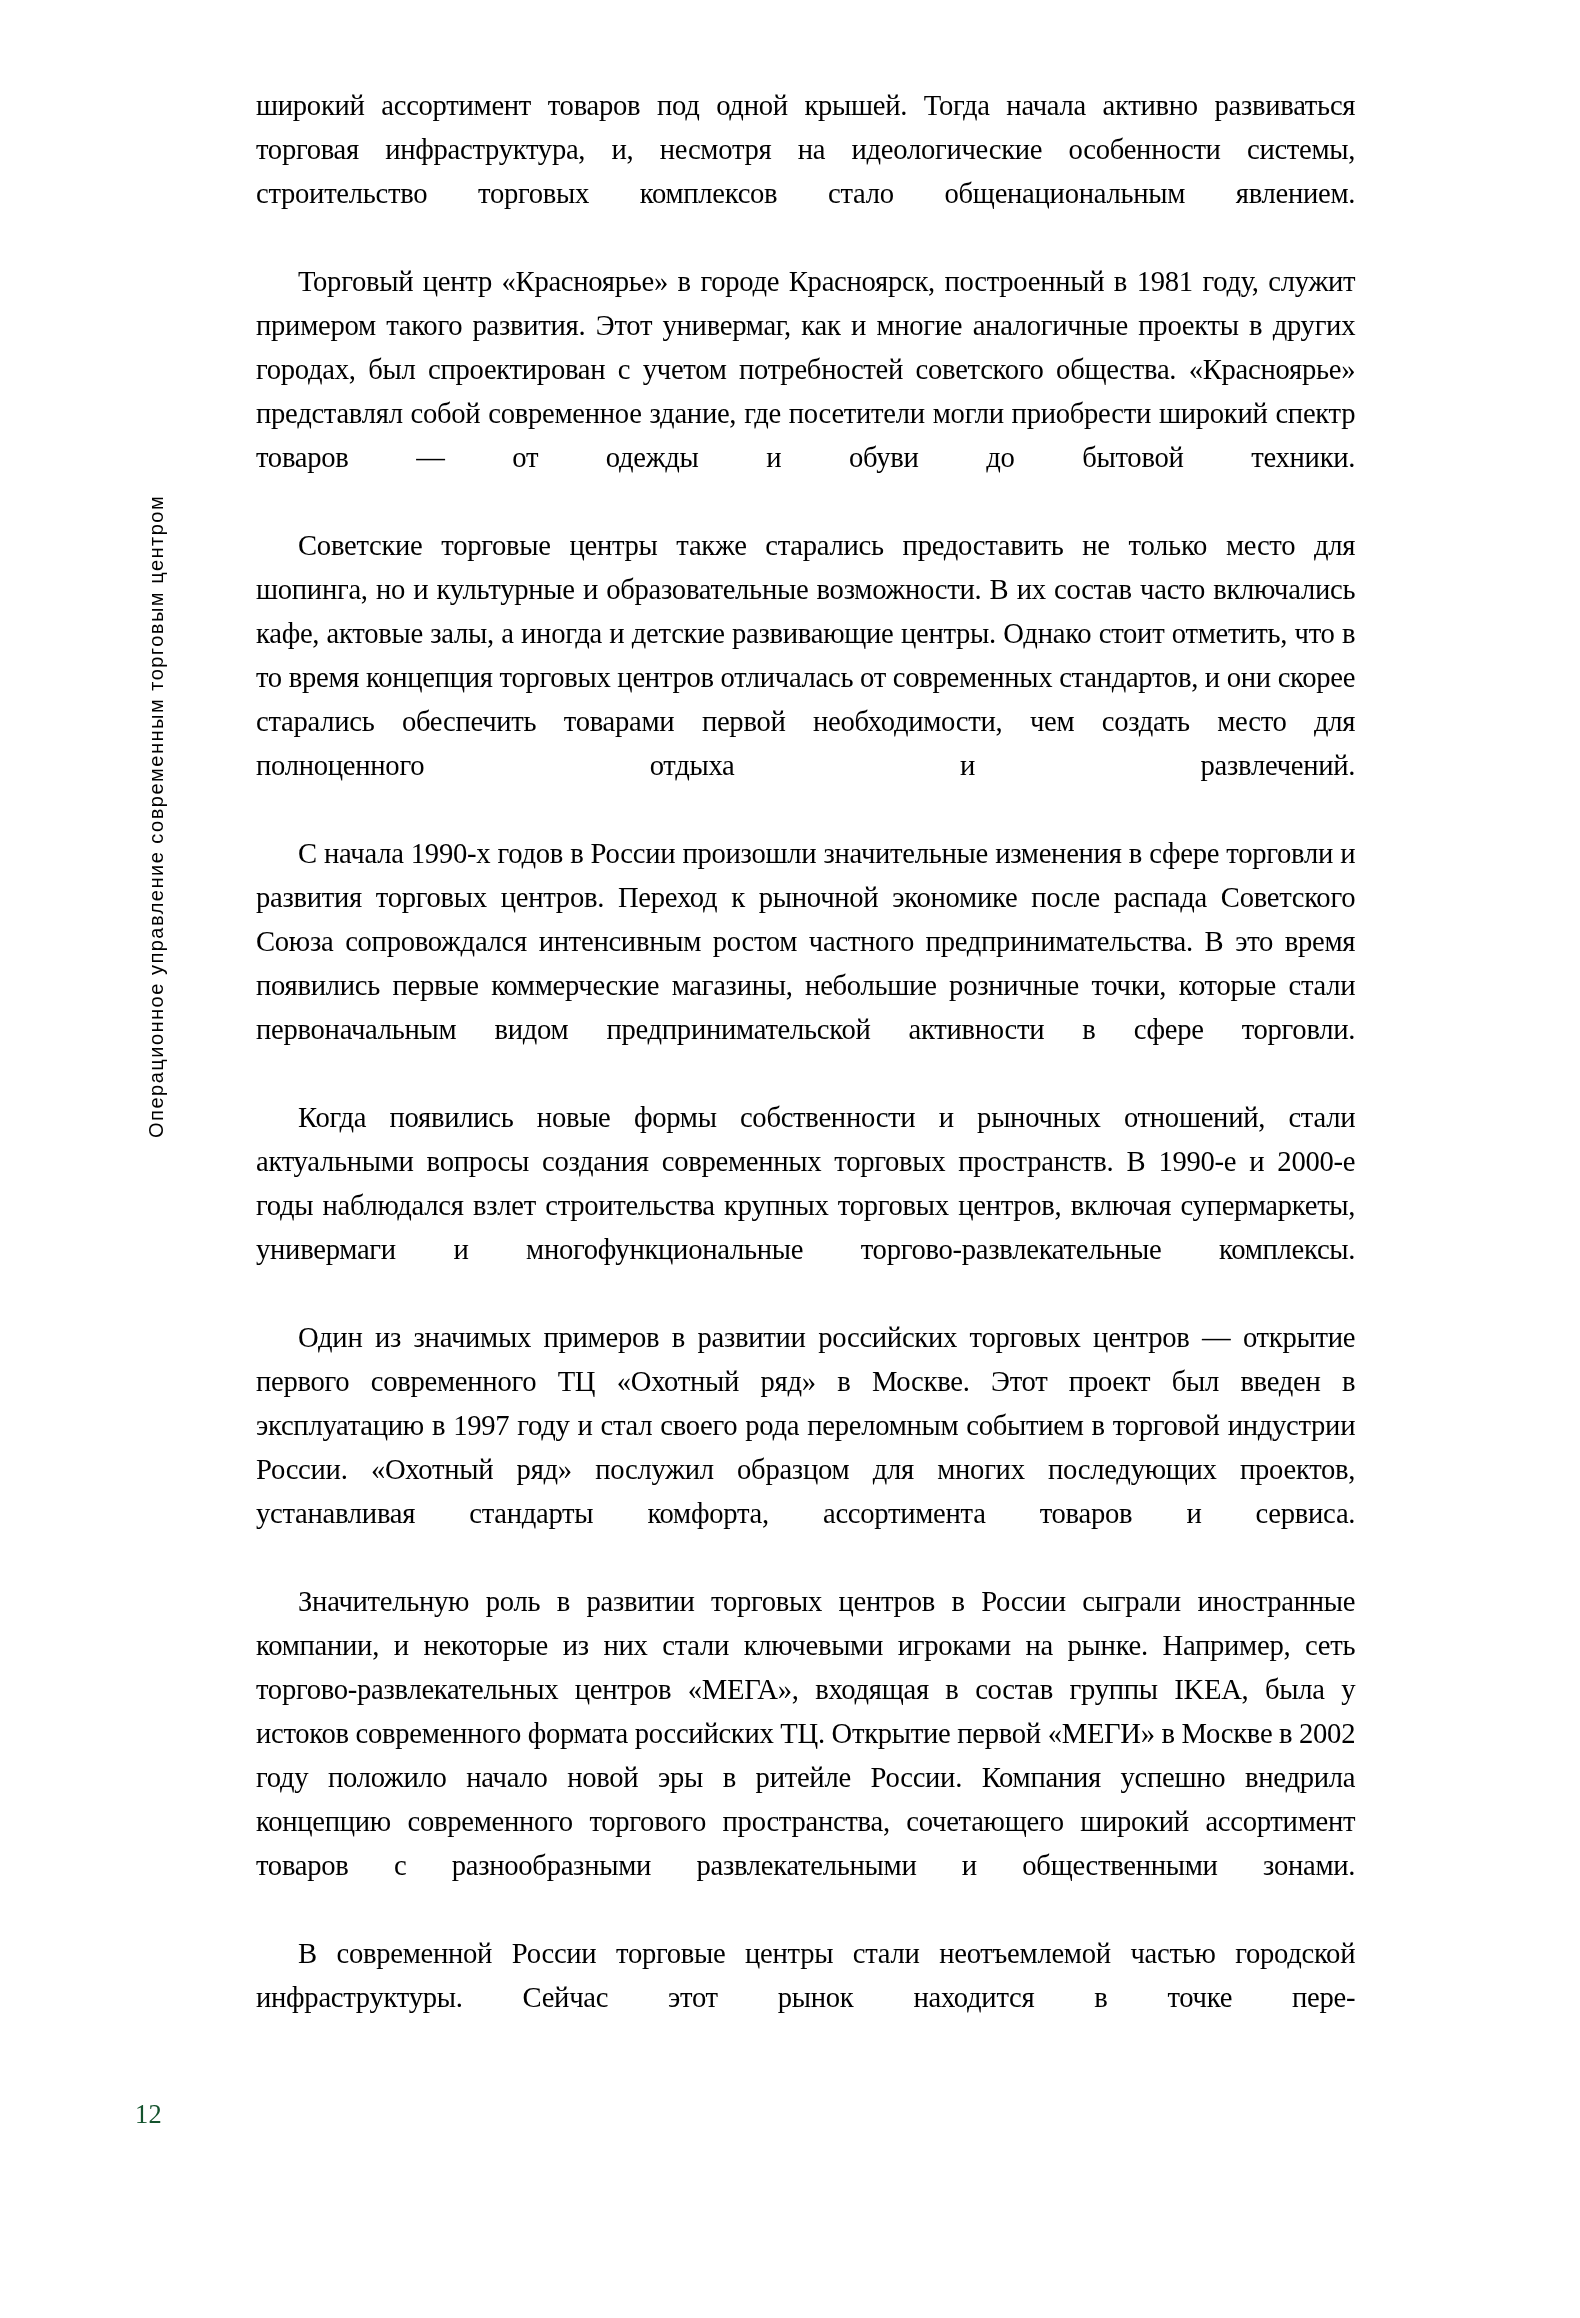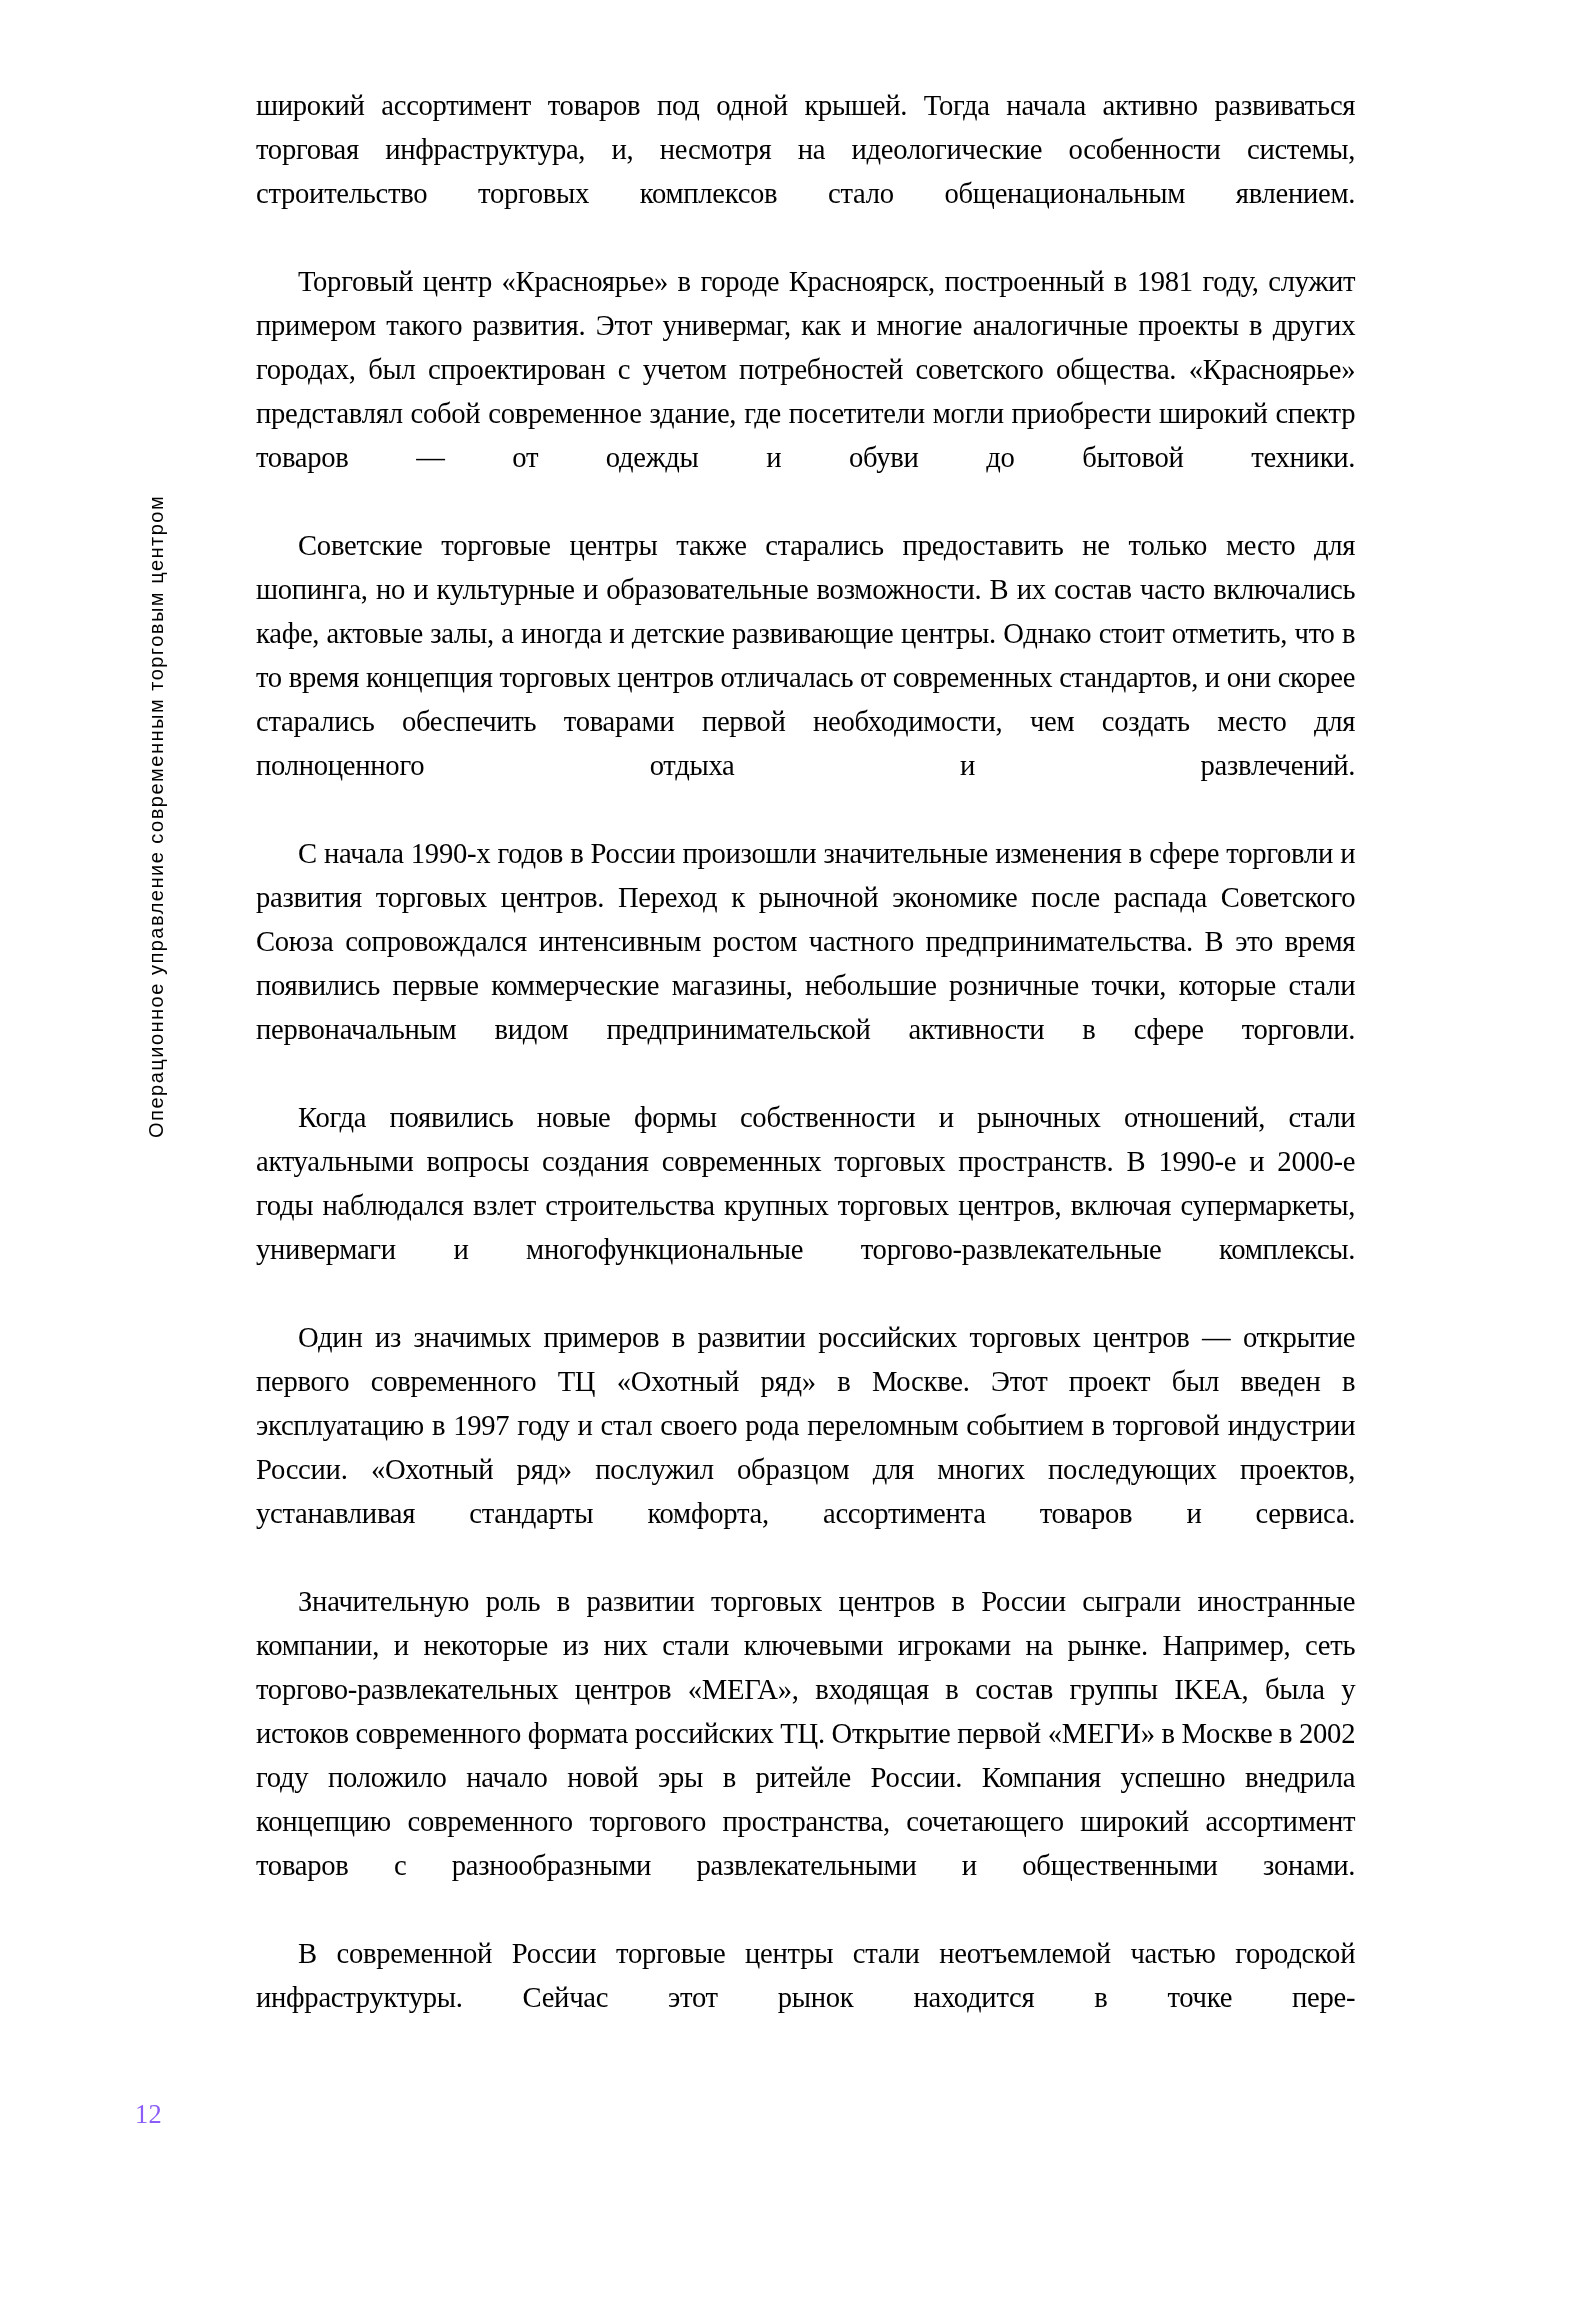--- a/index.html
+++ b/index.html
@@ -44,21 +44,21 @@
     line-height: 32px;
   }
 
   
   .folio {
     position: absolute;
     left: 135px;
     top: 2099px;
     font-family: "Liberation Serif", "DejaVu Serif", serif;
     font-size: 26.4px;
-    color: #8b5cf6;
+    color: #14532d;
     letter-spacing: 0.4px;
   }
 
   
   .textblock {
     position: absolute;
     left: 256px;
     top: 83px;
     width: 1151px;
     font-size: 30px;

